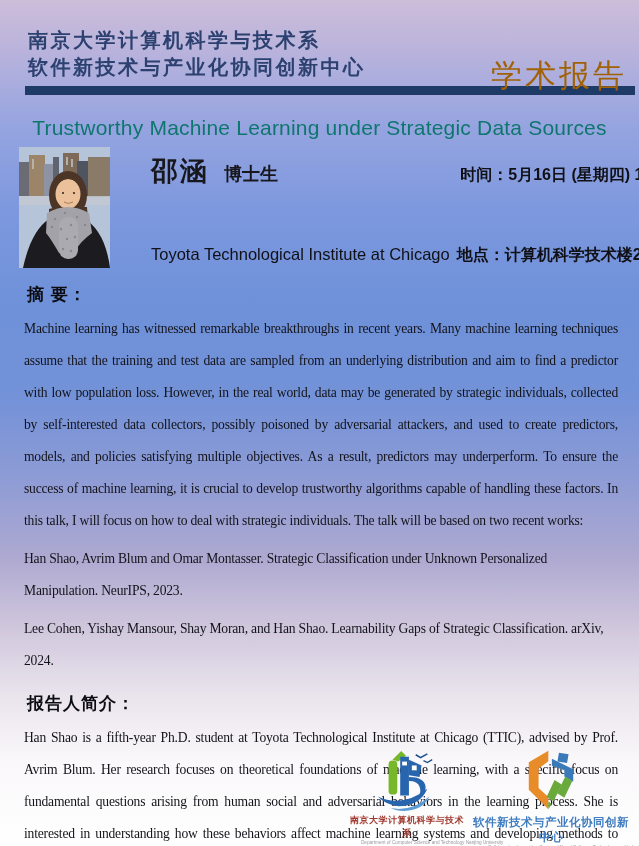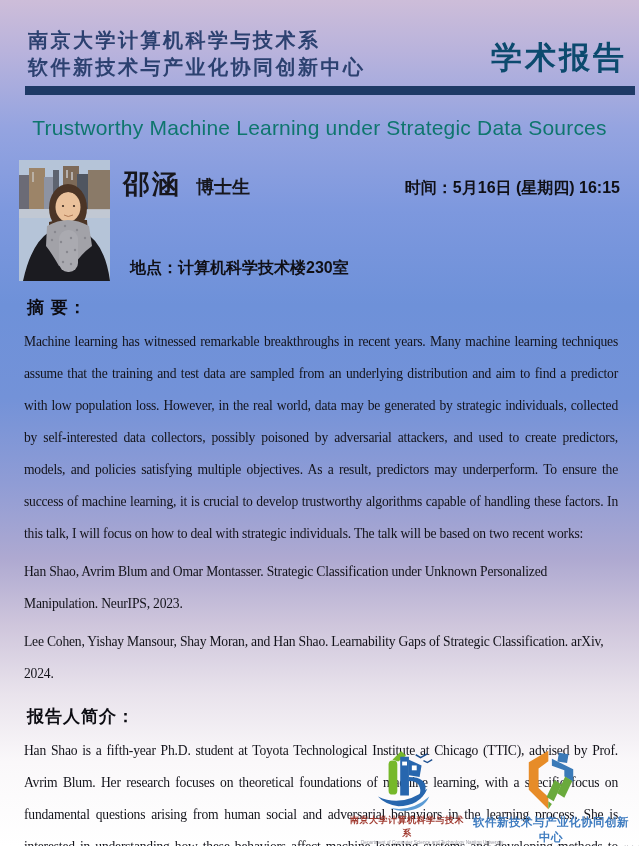--- a/index.html
+++ b/index.html
@@ -12,29 +12,29 @@
       #cdbdd9 0%, #b9b3dc 6%, #95a4e0 15%, #7d98de 25%,
       #6e91d9 36%, #7392d8 47%, #8f9cd5 57%, #aea9d1 66%,
       #cfc6dc 74%, #e9e3ec 82%, #faf8fa 90%, #ffffff 100%);
   }
   .header{ position:relative; padding:27px 0 0 28px; }
   .org-line{
     font-size:20px; font-weight:700; letter-spacing:2.5px;
     color:#2c4170; line-height:27px;
   }
   .badge{
-    position:absolute; top:37px; right:12px;
-    font-size:31px; font-weight:700; letter-spacing:3px; color:#0c4a6e;
+    position:absolute; top:55px; right:12px;
+    font-size:31px; font-weight:400; letter-spacing:3px; color:#a16207;
   }
   .navy-bar{ margin:5px 4px 0 25px; height:9px; background:#1e3a66; }
   .talk-title{
     margin-top:21px; text-align:center;
     font-size:21px; font-weight:400; color:#0f766e; letter-spacing:0.2px;
   }
-  .speaker-row{ display:flex; margin:20px 19px 0 19px; height:121px; }
+  .speaker-row{ display:flex; margin:7px 19px 0 19px; height:121px;gap:28px; }
   .photo{ width:91px; height:121px; flex:0 0 91px; }
   .photo svg{ width:100%; height:100%; display:block; }
   .speaker-info{ flex:1; display:flex; flex-direction:column; padding-left:13px; }
   .name-row{ display:flex; align-items:baseline; margin-top:6px; }
   .speaker-name{
     font-family:"DejaVu Serif", serif;
     font-size:27px; font-weight:700; color:#17171d; letter-spacing:2px;
   }
   .speaker-role{ font-size:18px; font-weight:700; margin-left:15px; color:#17171d; }
   .time-label{ margin-left:auto; font-size:16px; font-weight:600; color:#101016; white-space:nowrap; }
@@ -114,20 +114,21 @@
       </g>
     </svg>
   </div>
   <div class="speaker-info">
     <div class="name-row">
       <span class="speaker-name">邵涵</span>
       <span class="speaker-role">博士生</span>
       <span class="time-label">时间：5月16日 (星期四) 16:15</span>
     </div>
     <div class="affil-row">
+      <span class="affiliation">Toyota Technological Institute at Chicago</span>
       <span class="location-label">地点：计算机科学技术楼230室</span>
     </div>
   </div>
 </div>
 
 <div class="section-heading">摘 要：</div>
 <div class="body-text">Machine learning has witnessed remarkable breakthroughs in recent years. Many machine learning techniques assume that the training and test data are sampled from an underlying distribution and aim to find a predictor with low population loss. However, in the real world, data may be generated by strategic individuals, collected by self-interested data collectors, possibly poisoned by adversarial attackers, and used to create predictors, models, and policies satisfying multiple objectives. As a result, predictors may underperform. To ensure the success of machine learning, it is crucial to develop trustworthy algorithms capable of handling these factors. In this talk, I will focus on how to deal with strategic individuals. The talk will be based on two recent works:</div>
 <div class="body-text ref-text">Han Shao, Avrim Blum and Omar Montasser. Strategic Classification under Unknown Personalized Manipulation. NeurIPS, 2023.</div>
 <div class="body-text ref-text">Lee Cohen, Yishay Mansour, Shay Moran, and Han Shao. Learnability Gaps of Strategic Classification. arXiv, 2024.</div>
 

